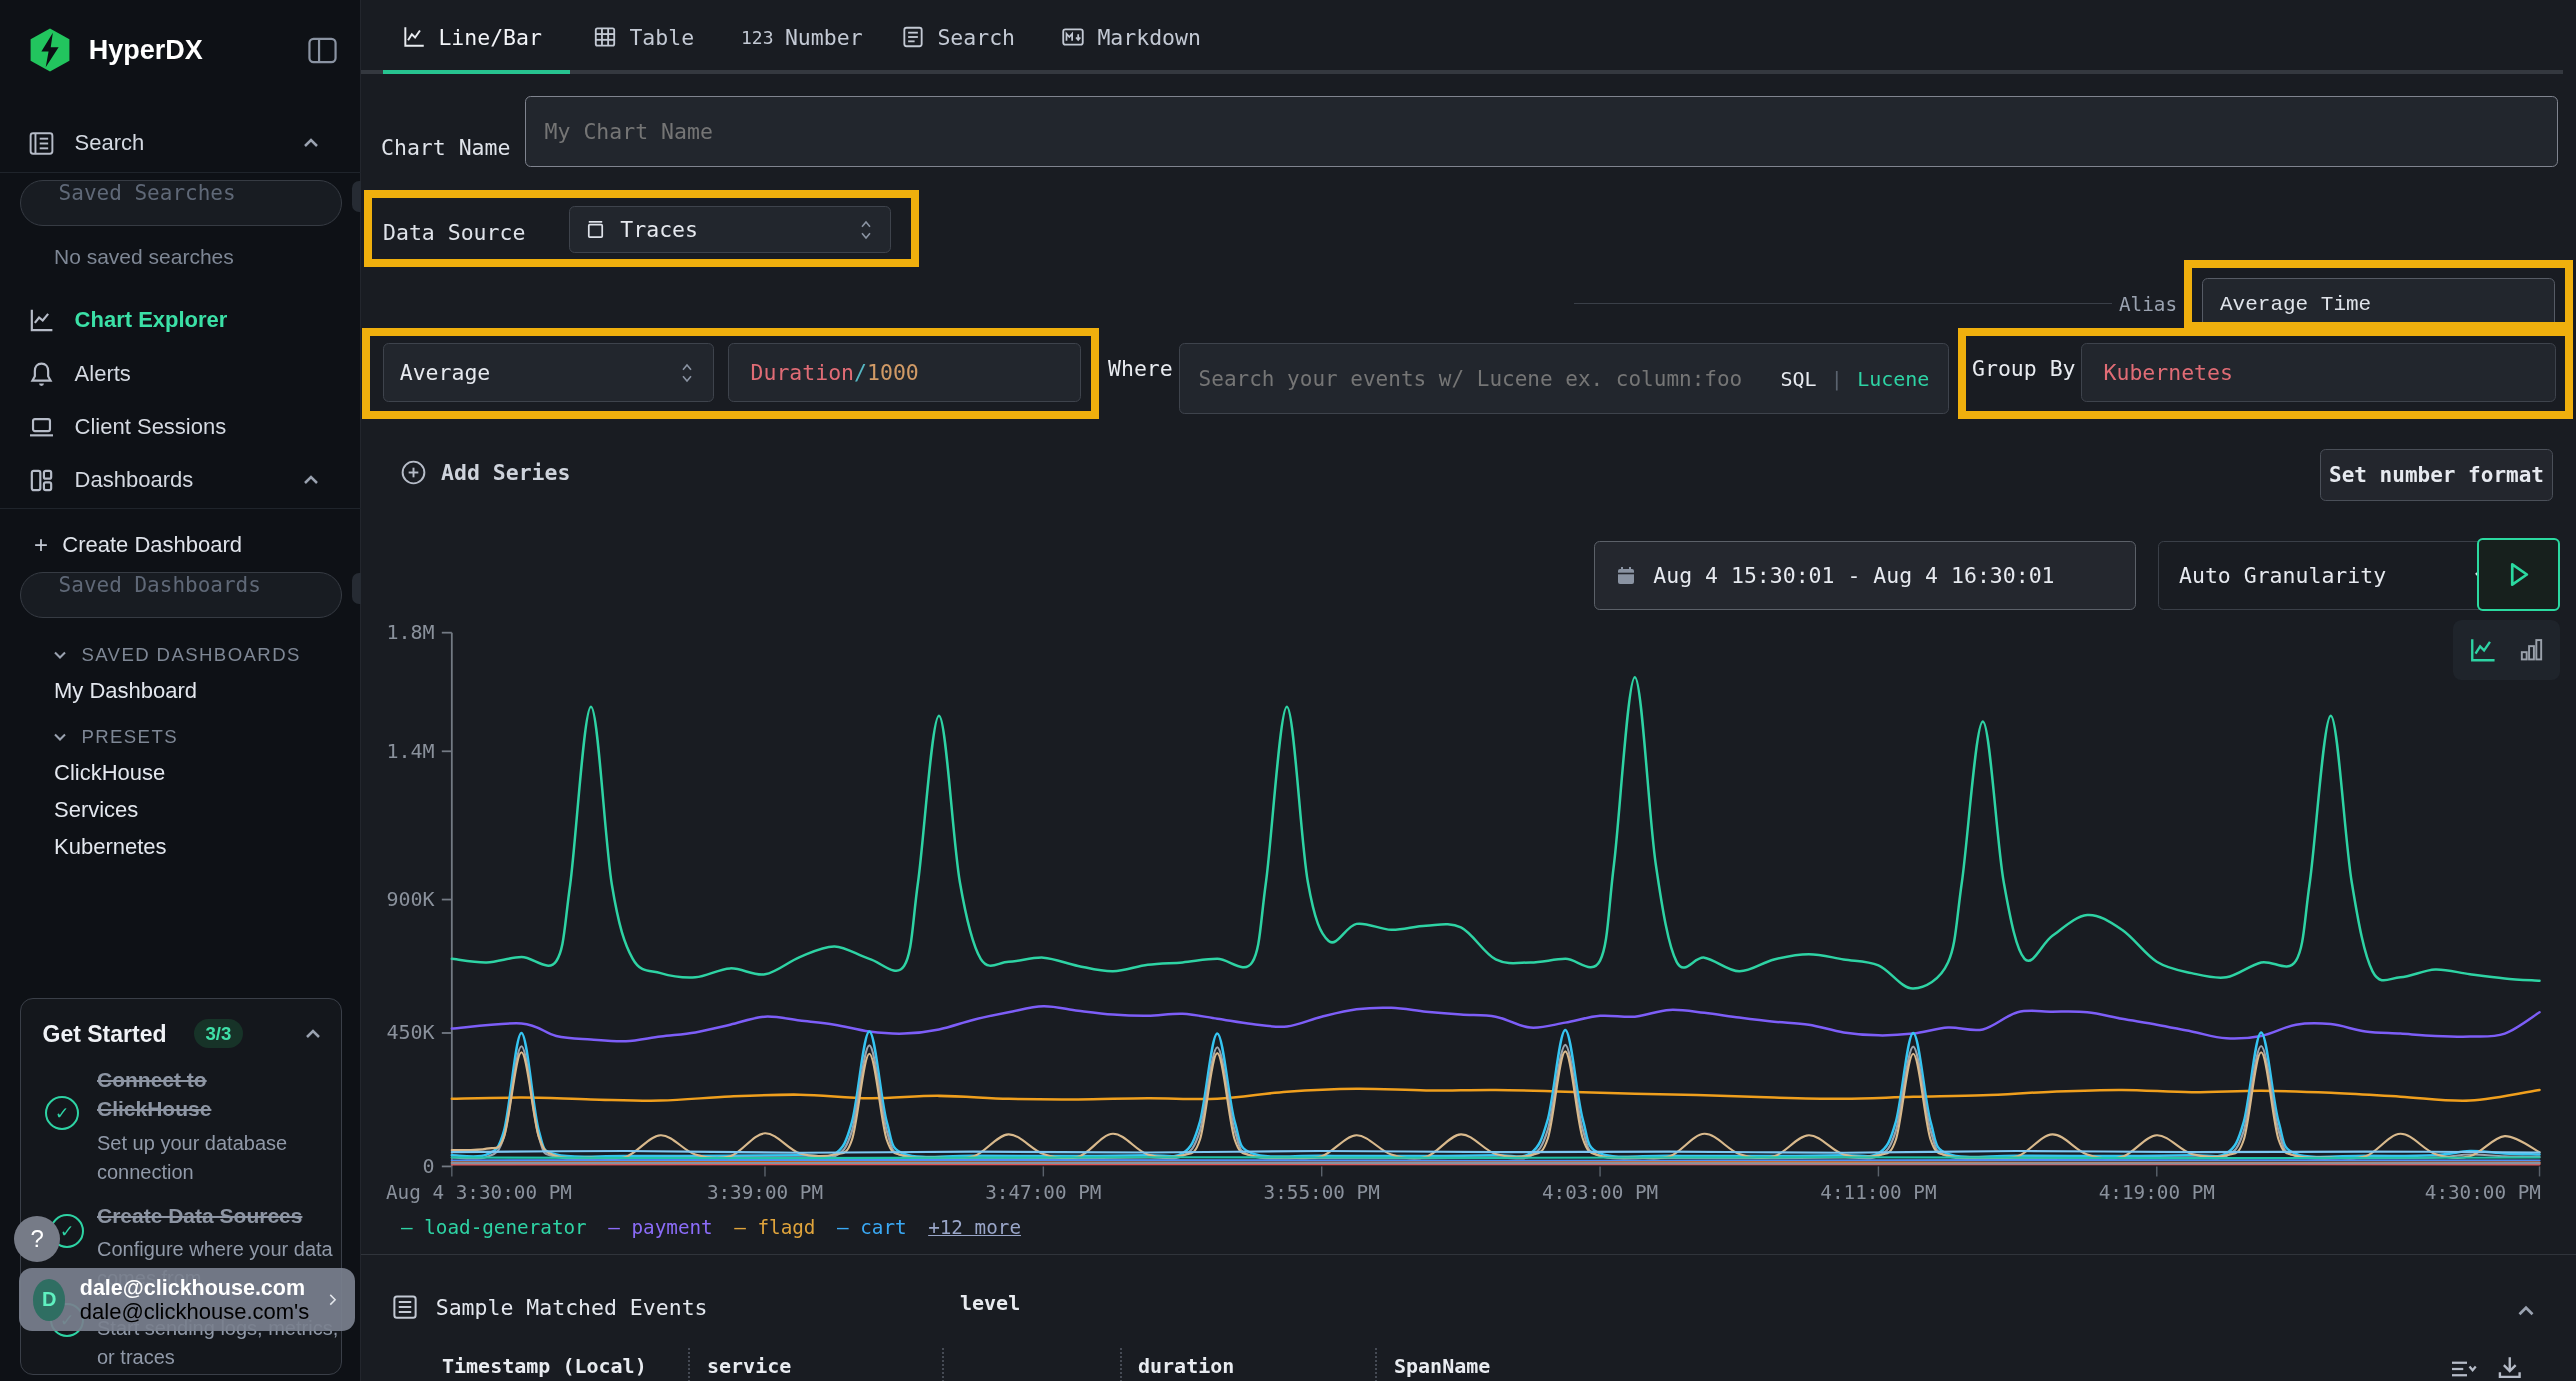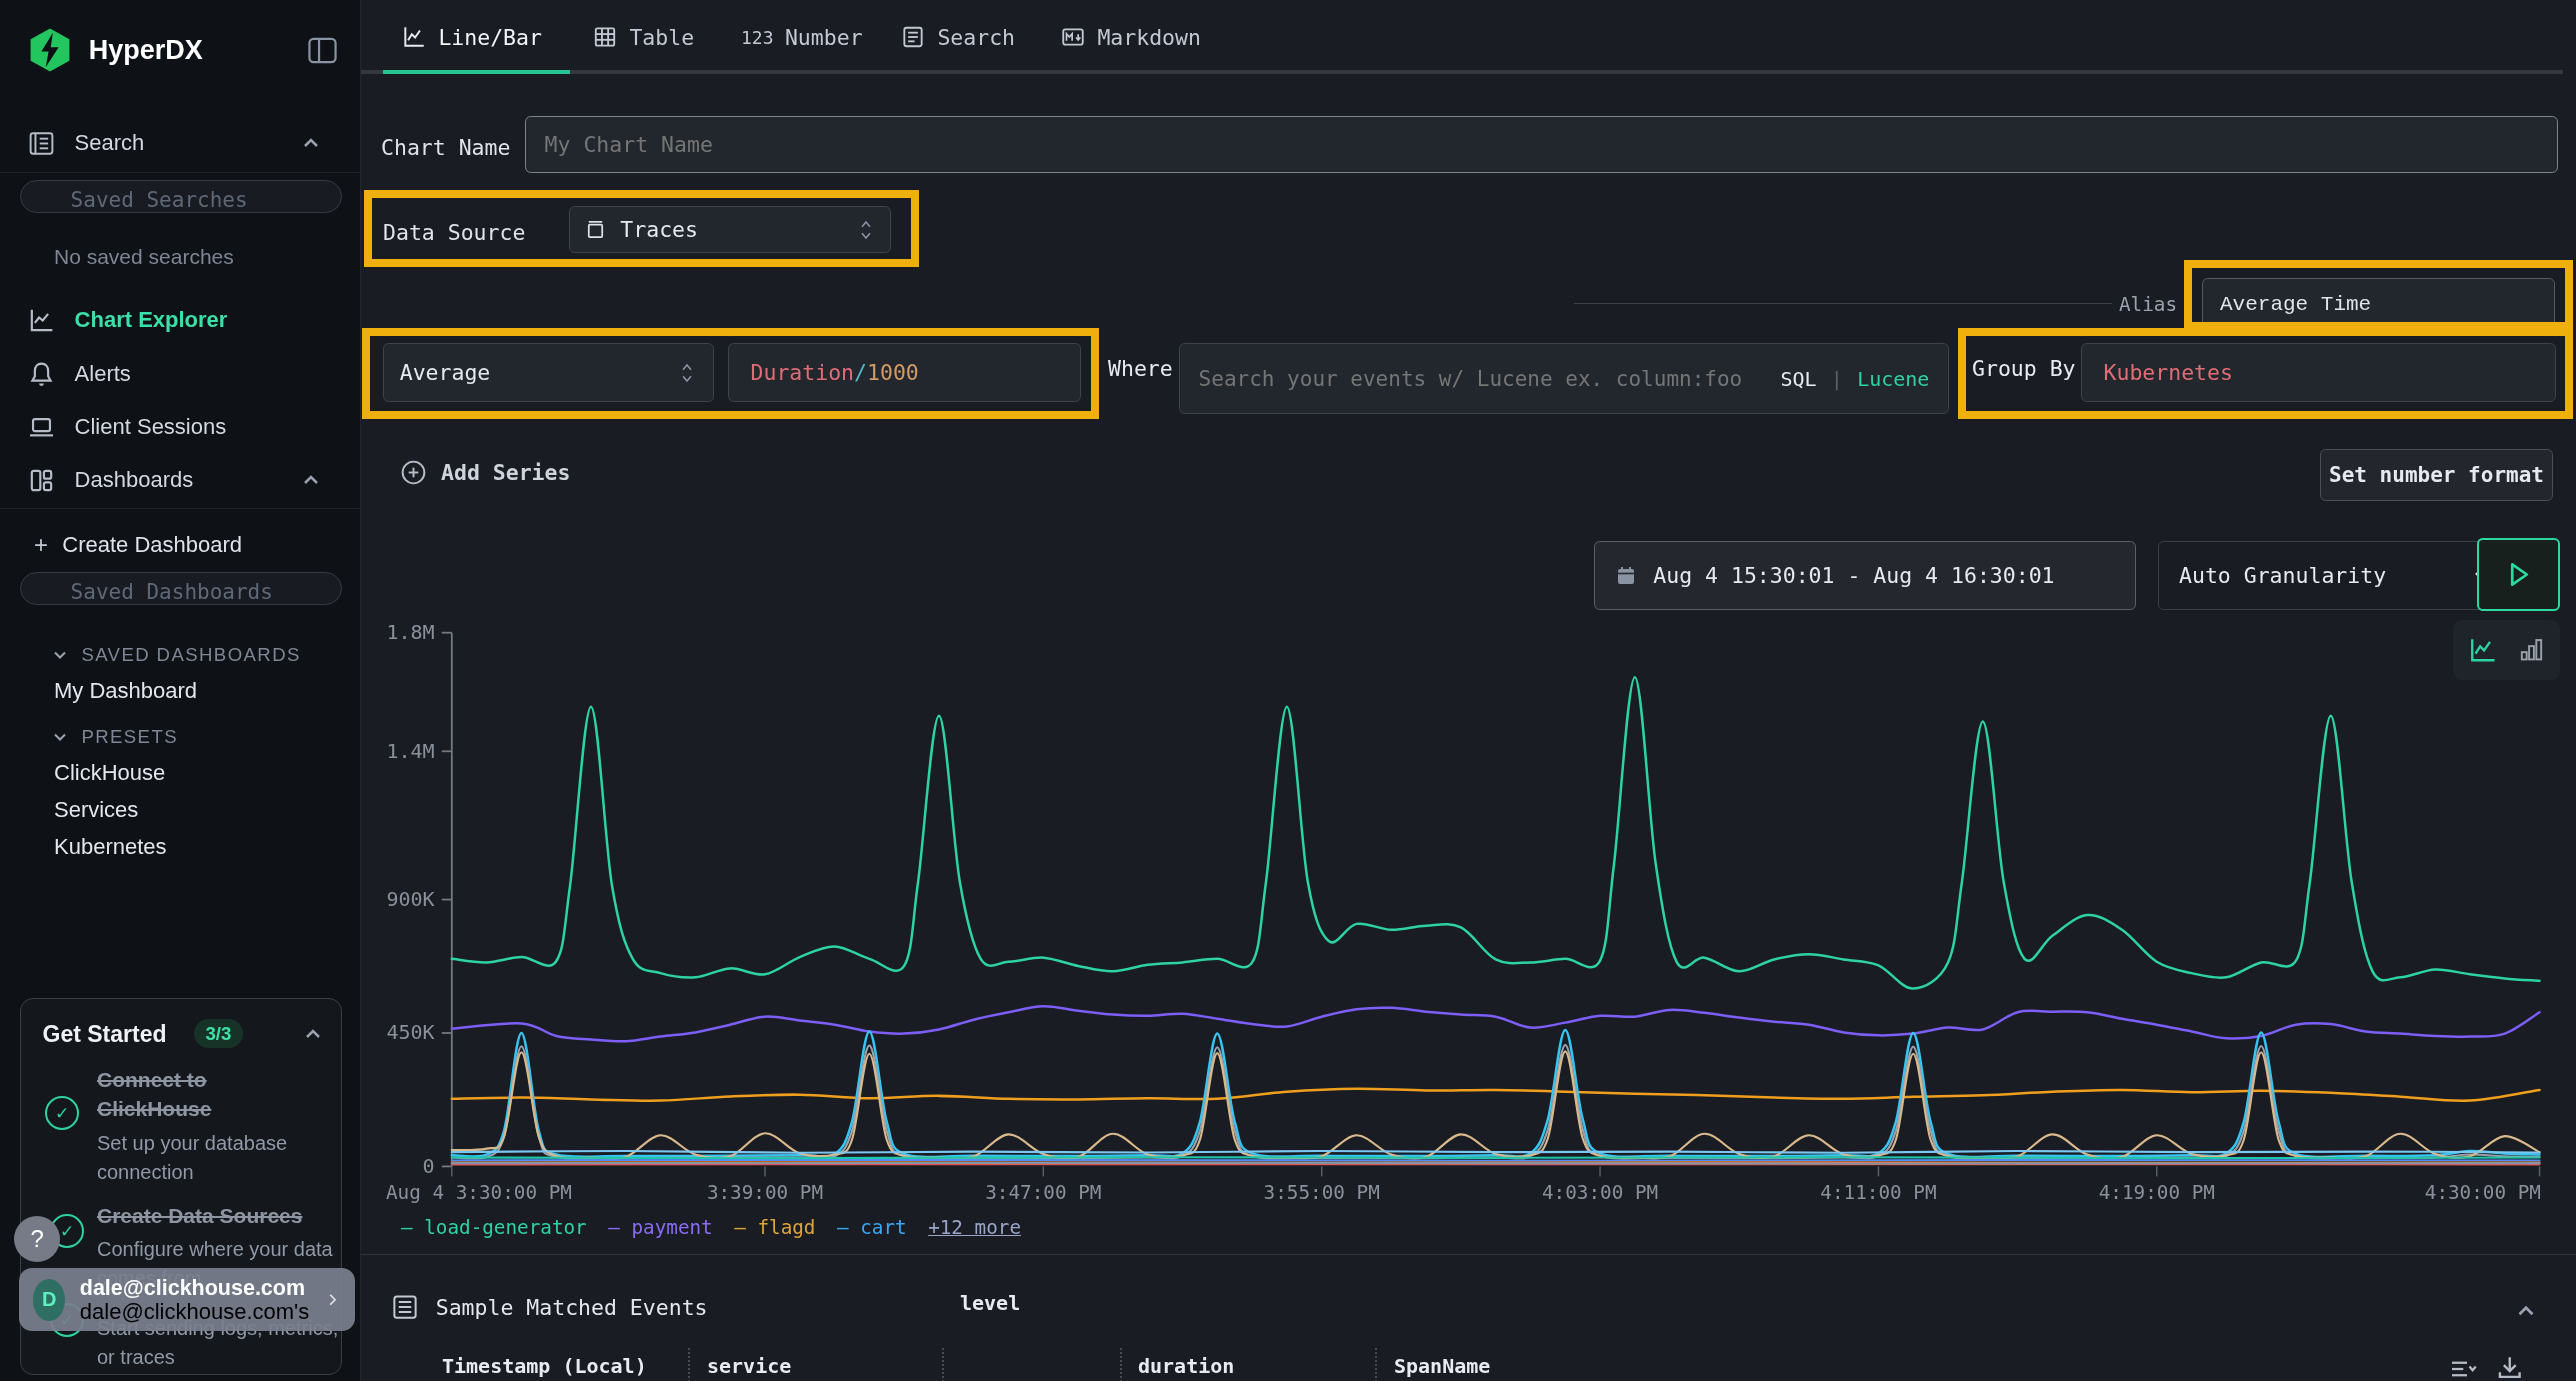--- a/index.html
+++ b/index.html
@@ -13,21 +13,21 @@
   html,body{background:#101218}
   body{position:relative;width:2576px;height:1381px;overflow:hidden;font-family:var(--sans);color:var(--text)}
   .abs{position:absolute}
   .mono{font-family:var(--mono)}
   .flex{display:flex;align-items:center}
   
   #sidebar{left:0;top:0;width:361px;height:1381px;background:var(--side);border-right:0.7px solid #23262d}
   .side-div{left:0;width:361px;height:0.7px;background:#1f242b}
   .navitem{left:0;width:361px;height:46px;display:flex;align-items:center;padding-left:27px;gap:18.6px;font-size:22px;color:#d4d9e1}
   .navitem .lbl{white-space:nowrap}
-  .pill{left:20px;width:322px;height:33px;border:1.4px solid #363b43;border-radius:26px;background:#181c22;display:flex;align-items:flex-end;padding:0 13px 0 18.6px;gap:31px}
+  .pill{left:20px;width:322px;height:46px;border:1.4px solid #363b43;border-radius:26px;background:#181c22;display:flex;align-items:flex-start;padding:0 13px 0 18.6px;gap:19px}
   .pill input{flex:1;background:transparent;border:none;outline:none;font-family:var(--mono);font-size:21px;color:#cfd4dd}
   .pill input::placeholder{color:#5f6877}
   .kbd{background:#262b33;border-radius:7.2px;color:#8a93a2;font-size:18px;padding:4.3px 8.6px;white-space:nowrap}
   .subhead{left:50px;display:flex;align-items:center;gap:11.4px;color:#7e8795;font-size:18.6px;letter-spacing:1.4px}
   .subitem{left:54px;font-size:22px;color:#e3e7ee}
   .chev{stroke:#9aa2b0;stroke-width:2.5;fill:none}
   
   #gs-card{left:20px;top:998px;width:322px;height:377px;border:1.4px solid #3a3f48;border-radius:13px;background:#14171c;overflow:hidden}
   .strike{font-weight:bold;font-size:21px;color:#8d95a3;text-decoration:line-through}
   .gs-sub{font-size:20px;color:#9099a8;line-height:29px}
@@ -227,21 +227,21 @@
 <div class="abs tab" style="left:1060px;top:0">
   <svg width="26" height="26" viewBox="0 0 24 24">
       <rect x="3" y="5" width="18" height="14" rx="2" fill="none" stroke="#c3c9d4" stroke-width="1.7"></rect>
       <path d="M6 15.5 V9 l2.6 3 2.6-3 v6.5" fill="none" stroke="#c3c9d4" stroke-width="1.6"></path>
       <path d="M16.8 9.5 v5 m-2-2 l2 2.2 2-2.2" fill="none" stroke="#c3c9d4" stroke-width="1.6"></path>
     </svg>
   <span>Markdown</span>
 </div>
 
 <div class="abs mono" style="left:381px;top:135px;font-size:21.5px;color:#dfe3ea">Chart Name</div>
-<div class="abs inputbox" style="left:525px;top:116px;width:2033px;height:57px;border-color:#80848f;padding:0 18.6px">
+<div class="abs inputbox" style="left:525px;top:96px;width:2033px;height:71px;border-color:#80848f;padding:0 18.6px">
   <input class="mono" style="flex: 1 1 0%; background: transparent; border: none; outline: none; font-size: 21.5px; color: rgb(223, 227, 234);" placeholder="My Chart Name">
 </div>
 
 <div class="abs mono" style="left:383px;top:220px;font-size:21.5px;color:#dfe3ea">Data Source</div>
 <div class="abs inputbox" style="left:569px;top:206px;width:322px;height:47px;padding:0 14.3px;gap:13px">
   <svg width="23" height="23" viewBox="0 0 24 24">
       <rect x="5" y="7" width="14" height="13" rx="1" fill="none" stroke="#dfe3ea" stroke-width="1.8"></rect>
       <line x1="5" y1="4" x2="19" y2="4" stroke="#dfe3ea" stroke-width="1.8"></line>
     </svg>
   <span style="flex:1">Traces</span>

